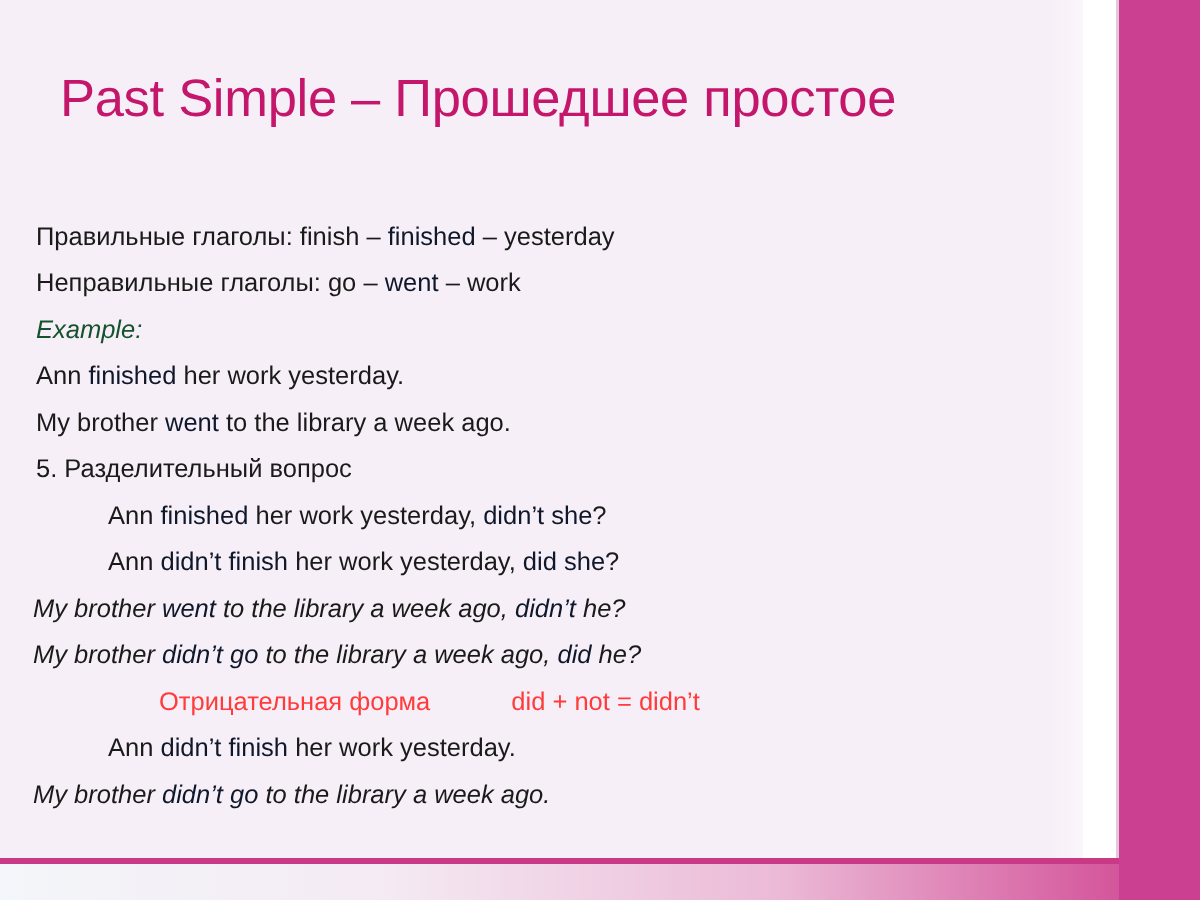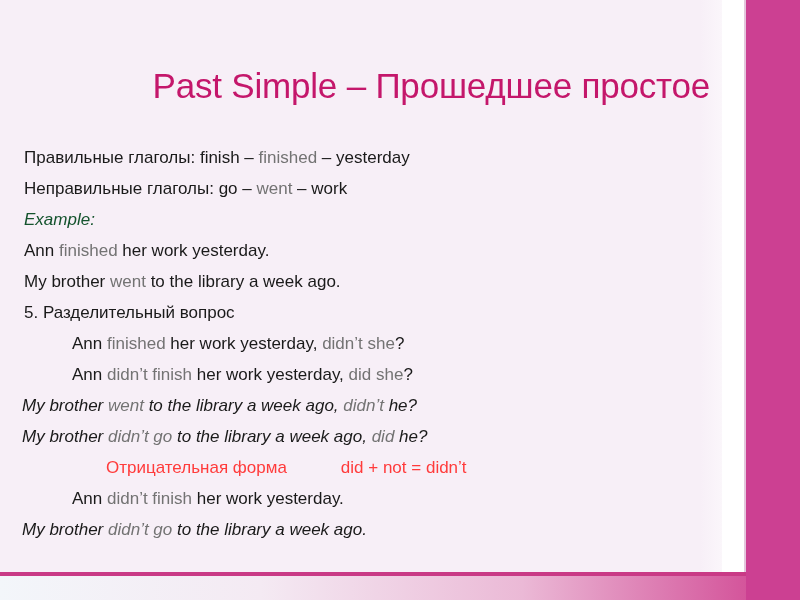--- a/index.html
+++ b/index.html
@@ -79,23 +79,23 @@
     top: 0;
     width: 24px;
     height: 575px;
     background: linear-gradient(to right, #F7EFF7, #FBF7FB);
   }
 
   
   .title {
     position: absolute;
     left: 40px;
-    top: 40px;
+    top: 20px;
     width: 670px;
-    text-align: right;
+    text-align: left;
     color: #C4176B;
     font-size: 35px;
     line-height: 45px;
     font-weight: normal;
     letter-spacing: -0.2px;
   }
 
   
   .body-block {
     position: absolute;
@@ -112,21 +112,21 @@
     padding-left: 24px;
   }
   .line.indent {
     padding-left: 72px;
   }
   .line.indent2 {
     padding-left: 22px;
     font-style: italic;
   }
 
-  .red { color: #737373; }
+  .red { color: #0f172a; }
   .blue-italic {
     color: #14532d;
     font-style: italic;
   }
   .all-red { color: #FF3B3B; margin-left: 34px; }
   .gap { display: inline-block; width: 20px; }
 </style>
 </head>
 <body>
 

